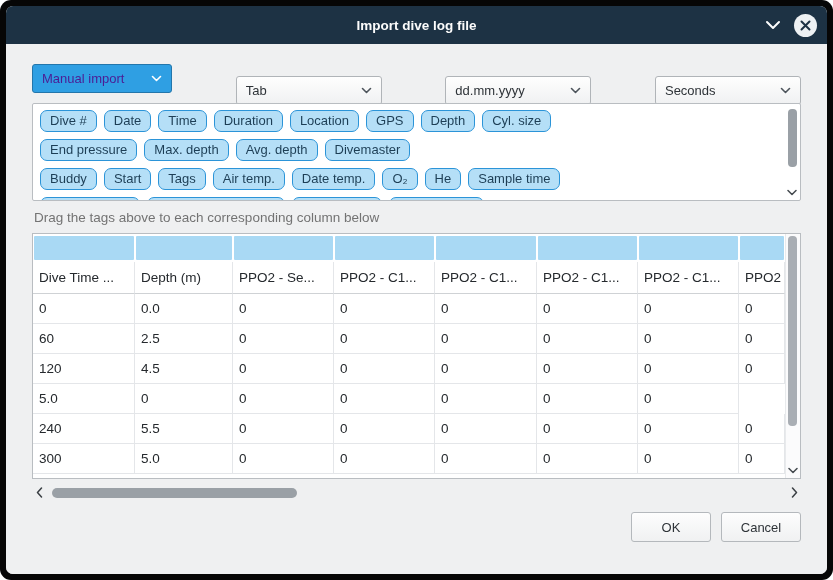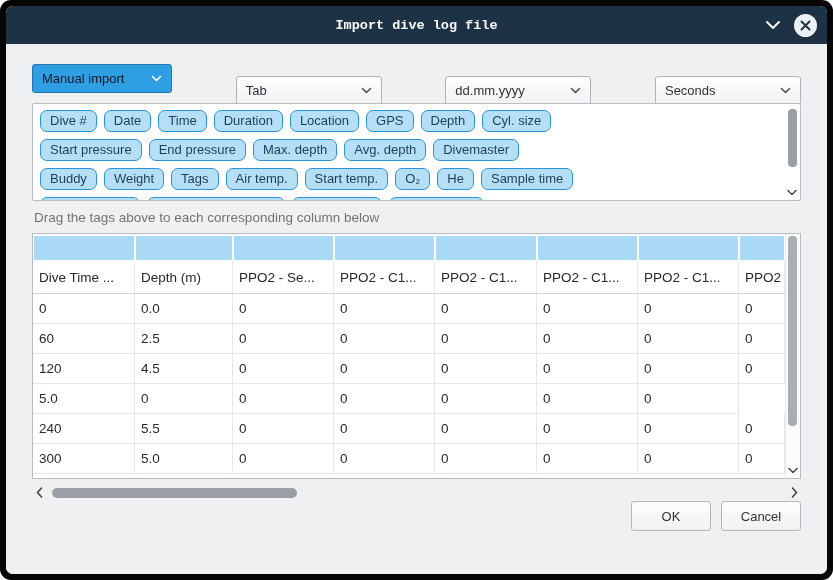--- a/index.html
+++ b/index.html
@@ -1,37 +1,37 @@
 <!DOCTYPE html>
 <html><head>
 <meta charset="utf-8">
 <style>
   html,body{margin:0;padding:0;background:#ffffff;font-family:"Liberation Sans","DejaVu Sans",sans-serif;}
   .frame{width:833px;height:580px;background:#060606;border-radius:11px;box-sizing:border-box;padding:6px;}
   .window{width:100%;height:100%;border-radius:7px;overflow:hidden;display:flex;flex-direction:column;background:#eff0f1;}
 
   
-  .titlebar{height:38px;flex:0 0 38px;background:#1d3244;display:flex;align-items:center;justify-content:center;position:relative;font-family:Liberation Mono, monospace;}
+  .titlebar{height:38px;flex:0 0 38px;background:#1d3244;display:flex;align-items:center;justify-content:center;position:relative;}
   .titlebar .title{color:#fcfcfc;font-size:13.5px;font-weight:bold;}
   .tb-icons{position:absolute;right:10px;top:0;height:38px;display:flex;align-items:center;gap:12px;}
   .tb-chevron{width:18px;height:18px;display:flex;align-items:center;justify-content:center;cursor:pointer;}
   .close-btn{width:23px;height:23px;border-radius:50%;background:#eef1f3;display:flex;align-items:center;justify-content:center;cursor:pointer;}
 
   
   .body{flex:1;background:#eff0f1;padding:20px 26px 12px 26px;display:flex;flex-direction:column;box-sizing:border-box;}
 
   
   .combo-row{display:flex;justify-content:space-between;height:29px;flex:0 0 29px;}
   .combo{height:29px;box-sizing:border-box;border:1px solid #b0b4b8;border-radius:3px;
          background:linear-gradient(180deg,#fefefe,#f0f1f2);
          display:flex;align-items:center;justify-content:space-between;
          padding:0 9px;font-size:13px;color:#2e3338;cursor:pointer;}
   .combo.w1{width:140px;}
   .combo.wn{width:146px;margin-top:12px;}
-  .combo.selected{background:#2f9fe3;border-color:#2376ab;color:#0f172a;}
+  .combo.selected{background:#2f9fe3;border-color:#2376ab;color:#4c1d95;}
   .combo svg{flex:0 0 auto;margin-left:8px;}
 
   
   .tagbox{margin-top:10px;height:98px;flex:0 0 98px;background:#ffffff;border:1px solid #b9bdc1;border-radius:2px;
           position:relative;overflow:hidden;padding:6px 22px 4px 7px;box-sizing:border-box;}
   .tag-row{display:flex;gap:7px;margin-bottom:7px;}
   .tag{height:22px;box-sizing:border-box;line-height:20px;border:1px solid #2b94d8;border-radius:7px;
        background:#b5dff7;padding:0 9px;font-size:13px;color:#1d3e55;white-space:nowrap;cursor:grab;}
   .tag-vtrack{position:absolute;top:3px;right:3px;bottom:18px;width:9px;}
   .tag-vhandle{position:absolute;top:2px;left:0;width:9px;height:58px;border-radius:4px;background:#9aa0a6;cursor:pointer;}
@@ -55,21 +55,21 @@
   .vhandle{position:absolute;top:2px;left:2px;width:9px;height:190px;border-radius:4px;background:#a9aeb4;cursor:pointer;}
   .v-downarrow{position:absolute;bottom:2px;left:1px;width:12px;height:12px;display:flex;align-items:center;justify-content:center;cursor:pointer;}
 
   
   .hscroll{margin-top:5px;height:17px;flex:0 0 17px;display:flex;align-items:center;}
   .h-arrow{width:14px;height:17px;display:flex;align-items:center;justify-content:center;cursor:pointer;}
   .h-track{flex:1;height:10px;position:relative;}
   .h-handle{position:absolute;left:6px;top:0;width:245px;height:10px;border-radius:5px;background:#9aa0a6;cursor:pointer;}
 
   
-  .btnrow{display:flex;justify-content:flex-end;gap:10px;}
+  .btnrow{margin-top:11px;display:flex;justify-content:flex-end;gap:10px;}
   .btn{height:30px;box-sizing:border-box;border:1px solid #b4b8bc;border-radius:3px;
        background:linear-gradient(180deg,#fdfdfd,#f0f1f2);font-size:13px;color:#2e3338;
        font-family:"Liberation Sans","DejaVu Sans",sans-serif;cursor:pointer;padding:0 18px;min-width:80px;}
 </style>
 </head>
 <body>
 
 <div class="frame">
   <div class="window">
 
@@ -124,32 +124,31 @@
               <span class="tag">Dive #</span>
               <span class="tag">Date</span>
               <span class="tag">Time</span>
               <span class="tag">Duration</span>
               <span class="tag">Location</span>
               <span class="tag">GPS</span>
               <span class="tag">Depth</span>
               <span class="tag">Cyl. size</span>
             </div>
             <div class="tag-row">
-              <span class="tag">Start pressure</span>
               <span class="tag">End pressure</span>
               <span class="tag">Max. depth</span>
               <span class="tag">Avg. depth</span>
               <span class="tag">Divemaster</span>
             </div>
             <div class="tag-row">
               <span class="tag">Buddy</span>
-              <span class="tag">Weight</span>
+              <span class="tag">Start</span>
               <span class="tag">Tags</span>
               <span class="tag">Air temp.</span>
-              <span class="tag">Start temp.</span>
+              <span class="tag">Date temp.</span>
               <span class="tag">O₂</span>
               <span class="tag">He</span>
               <span class="tag">Sample time</span>
             </div>
             <div class="tag-row">
               <span class="tag">Sample depth</span>
               <span class="tag">Sample temperature</span>
               <span class="tag">Sample pO₂</span>
               <span class="tag">Sample CNS</span>
             </div>

